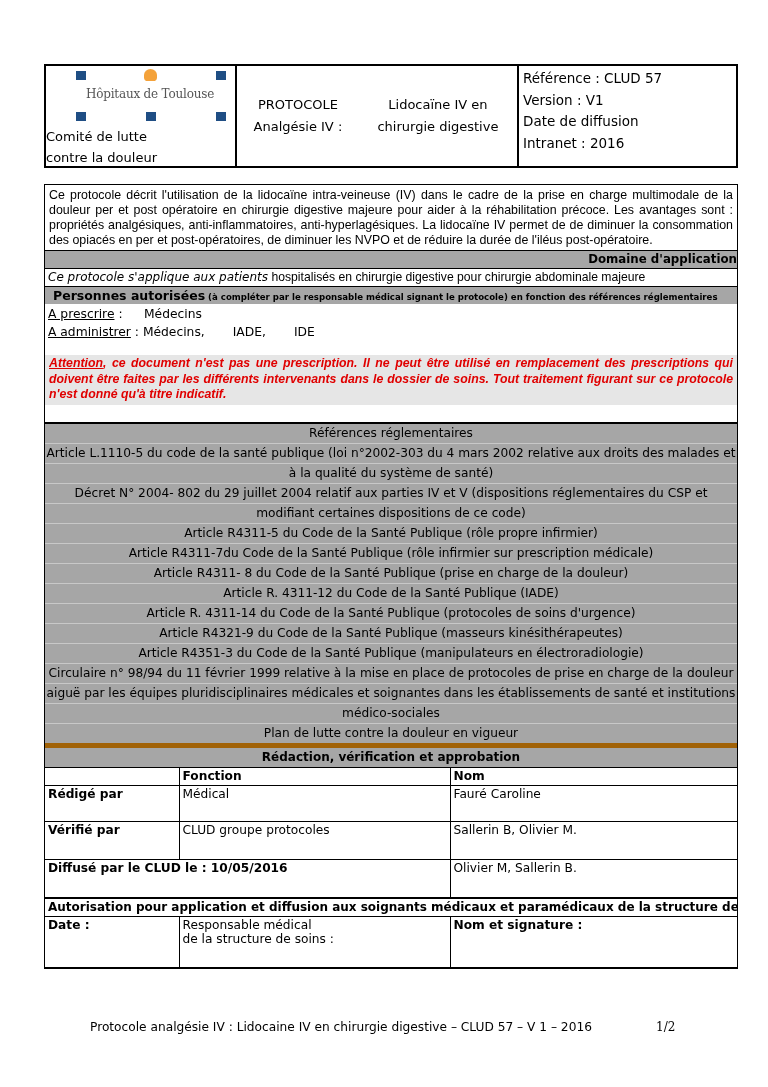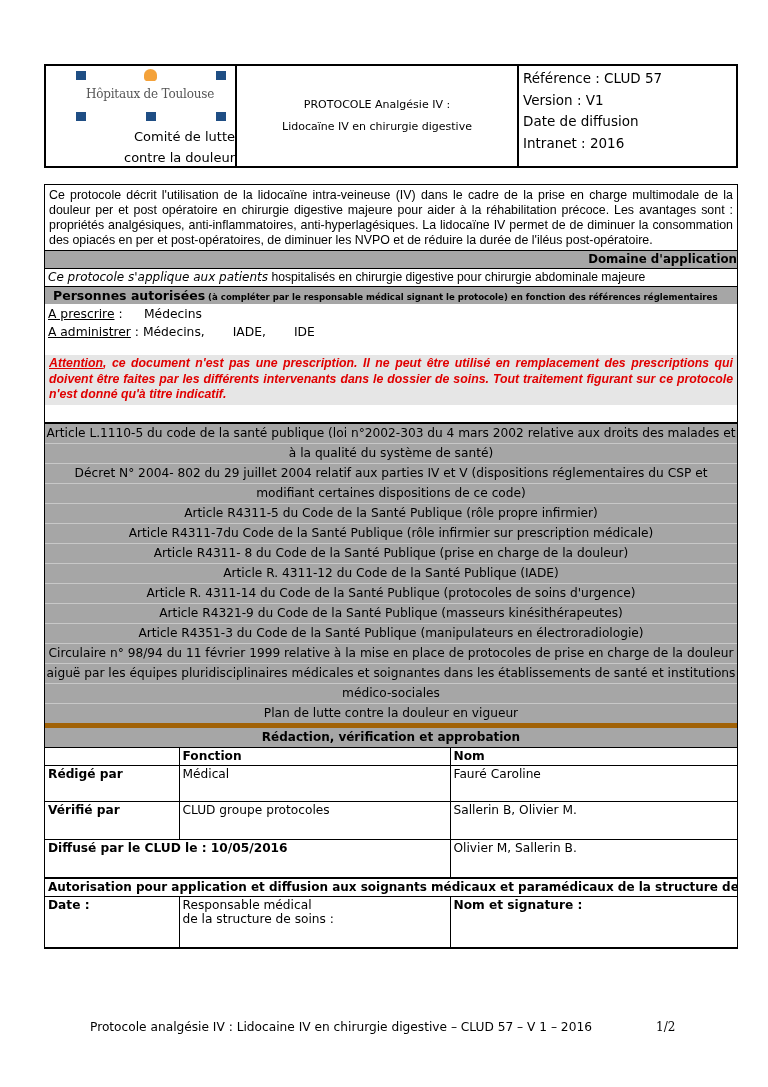--- a/index.html
+++ b/index.html
@@ -4,30 +4,30 @@
 <style>
   html, body { margin: 0; padding: 0; background: #ffffff; }
   body { width: 768px; height: 1087px; position: relative; overflow: hidden;
          font-family: "DejaVu Sans", sans-serif; color: #000; }
 
   
   .hdr { position: absolute; left: 44px; top: 64px; width: 694px; height: 104px;
          border: 2px solid #000; box-sizing: border-box; display: flex; }
   .hdr .c1 { width: 191px; border-right: 2px solid #000; position: relative; box-sizing: border-box; }
   .hdr .c2 { width: 282px; border-right: 2px solid #000; box-sizing: border-box;
-             display: flex; flex-direction: column; justify-content: center; align-items: center;
-             font-size: 11px; line-height: 22px; text-align: center; }
+             display: flex; flex-direction: row; justify-content: center; align-items: center;
+             font-size: 13px; line-height: 22px; text-align: center; }
   .hdr .c3 { flex: 1; box-sizing: border-box; padding: 2px 4px; font-size: 13.5px; line-height: 21.5px; }
   .logo { position: absolute; left: 24px; top: 4px; width: 160px; height: 58px; }
   .logo .sq { position: absolute; width: 10px; height: 9px; background: #1f4e84; }
   .logo .shell { position: absolute; left: 74px; top: -1px; width: 13px; height: 12px;
                  background: #f4a23a; border-radius: 50% 50% 30% 30%; }
   .logo .name { position: absolute; left: 0; top: 17px; width: 160px; text-align: center;
                 font-family: "DejaVu Serif", serif; font-size: 12px; color: #555; letter-spacing: -0.2px; }
-  .comite { position: absolute; left: 0; top: 60px; width: 100%; text-align: right;
+  .comite { position: absolute; left: 0; top: 60px; width: 100%; text-align: left;
             font-size: 13px; line-height: 21px; }
 
   
   .main { position: absolute; left: 44px; top: 184px; width: 694px; border: 1.5px solid #000;
           box-sizing: border-box; }
   .intro { font-family: "Liberation Sans", sans-serif; font-size: 12.4px; line-height: 15px;
            text-align: justify; padding: 3px 4px 2px 4px; border-bottom: 1.5px solid #000; }
   .grayhead { background: #a6a6a6; text-align: right; font-size: 11.8px; font-weight: bold;
               height: 17px; line-height: 17px; border-bottom: 1px solid #000; }
   .apply { font-size: 12px; height: 17px; line-height: 17px; padding-left: 3px; border-bottom: 1.5px solid #000; }
@@ -112,20 +112,21 @@
     </div>
     <div>
       <u>A administrer</u><span> : </span><span>Médecins,</span><span class="gap"></span><span>IADE,</span><span class="gap"></span><span>IDE</span>
     </div>
   </div>
   <div class="warn-wrap">
     <div class="warn"><u>Attention</u><span>, ce document n'est pas une prescription. Il ne peut être utilisé en remplacement des prescriptions qui doivent être faites par les différents intervenants dans le dossier de soins. Tout traitement figurant sur ce protocole n'est donné qu'à titre indicatif.</span></div>
   </div>
 
   <div class="refs">
+    <div class="line">Références réglementaires</div>
     <div class="line">Article L.1110-5 du code de la santé publique (loi n°2002-303 du 4 mars 2002 relative aux droits des malades et</div>
     <div class="line">à la qualité du système de santé)</div>
     <div class="line">Décret N° 2004- 802 du 29 juillet 2004 relatif aux parties IV et V (dispositions réglementaires du CSP et</div>
     <div class="line">modifiant certaines dispositions de ce code)</div>
     <div class="line">Article R4311-5 du Code de la Santé Publique (rôle propre infirmier)</div>
     <div class="line">Article R4311-7du Code de la Santé Publique (rôle infirmier sur prescription médicale)</div>
     <div class="line">Article R4311- 8 du Code de la Santé Publique (prise en charge de la douleur)</div>
     <div class="line">Article R. 4311-12 du Code de la Santé Publique (IADE)</div>
     <div class="line">Article R. 4311-14 du Code de la Santé Publique (protocoles de soins d'urgence)</div>
     <div class="line">Article R4321-9 du Code de la Santé Publique (masseurs kinésithérapeutes)</div>

